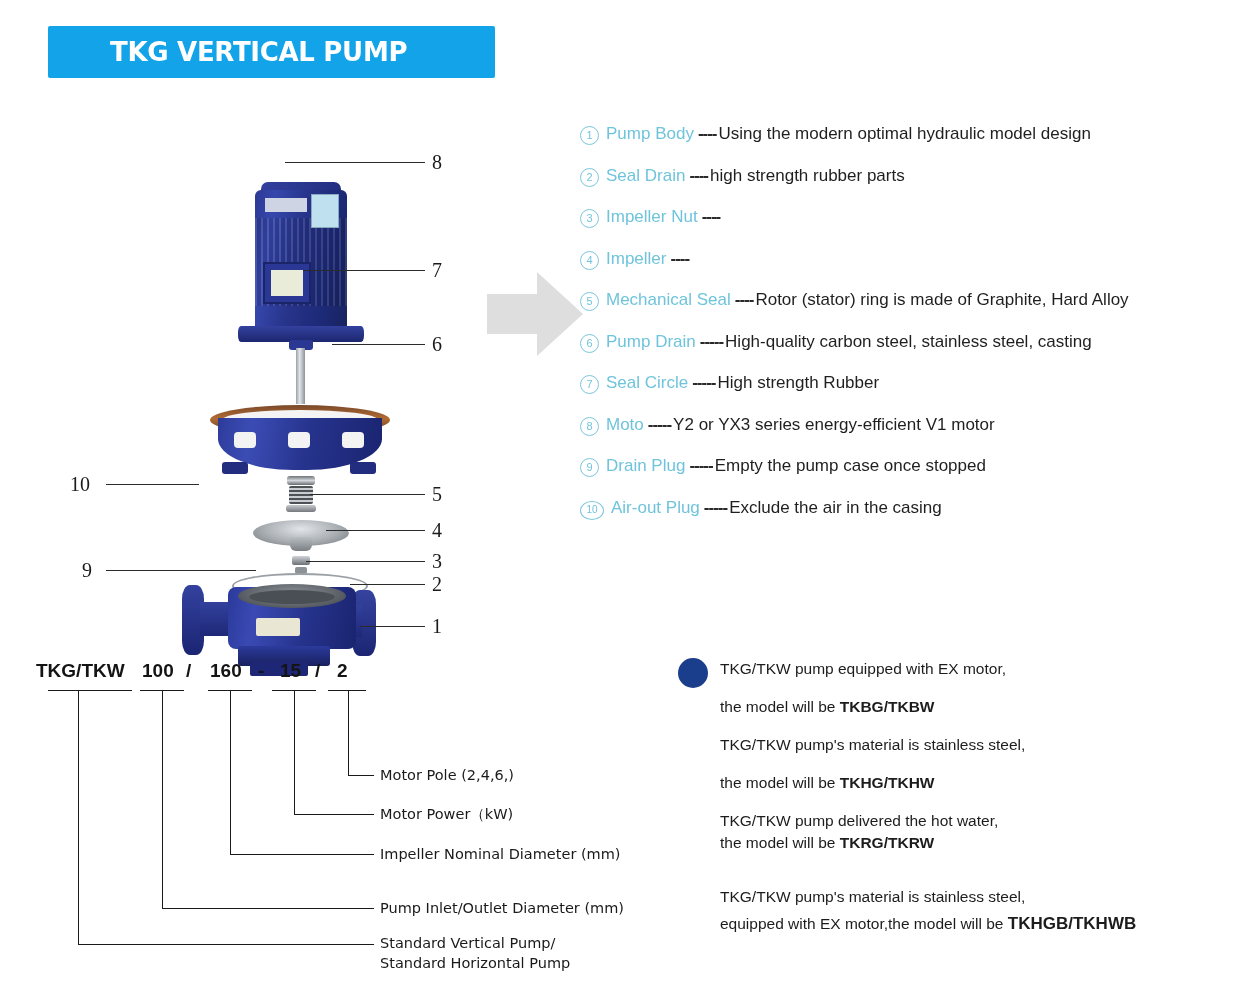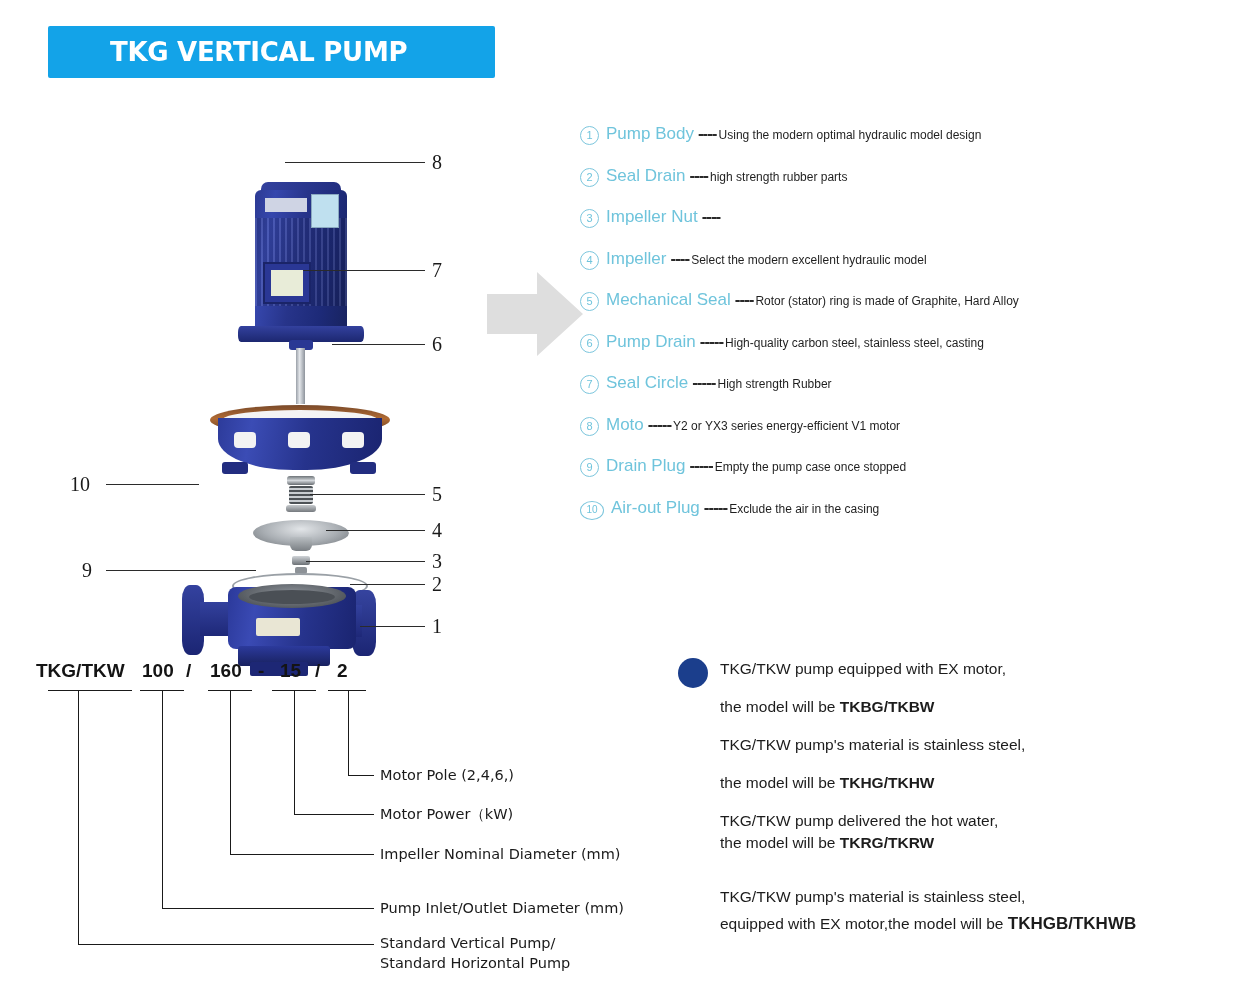--- a/index.html
+++ b/index.html
@@ -307,21 +307,21 @@
   }
   .legend-dash {
     color: #2a2a2a;
     font-size: 17px;
     font-weight: bold;
     letter-spacing: -1px;
     margin-right: 2px;
   }
   .legend-desc {
     color: #1f1f1f;
-    font-size: 12px;
+    font-size: 17px;
   }
 
   
   #nomenclature {
     position: absolute;
     left: 30px; top: 650px;
     width: 580px; height: 340px;
   }
   .model-seg {
     position: absolute;
@@ -489,21 +489,20 @@
   </div>
   <div class="legend-row">
     <span class="legend-circle">3</span>
     <span class="legend-name">Impeller Nut</span>
     <span class="legend-dash">----</span>
   </div>
   <div class="legend-row">
     <span class="legend-circle">4</span>
     <span class="legend-name">Impeller</span>
     <span class="legend-dash">----</span>
-    <span class="legend-desc">Select the modern excellent hydraulic model</span>
   </div>
   <div class="legend-row">
     <span class="legend-circle">5</span>
     <span class="legend-name">Mechanical Seal</span>
     <span class="legend-dash">----</span>
     <span class="legend-desc">Rotor (stator) ring is made of Graphite, Hard Alloy</span>
   </div>
   <div class="legend-row">
     <span class="legend-circle">6</span>
     <span class="legend-name">Pump Drain</span>

